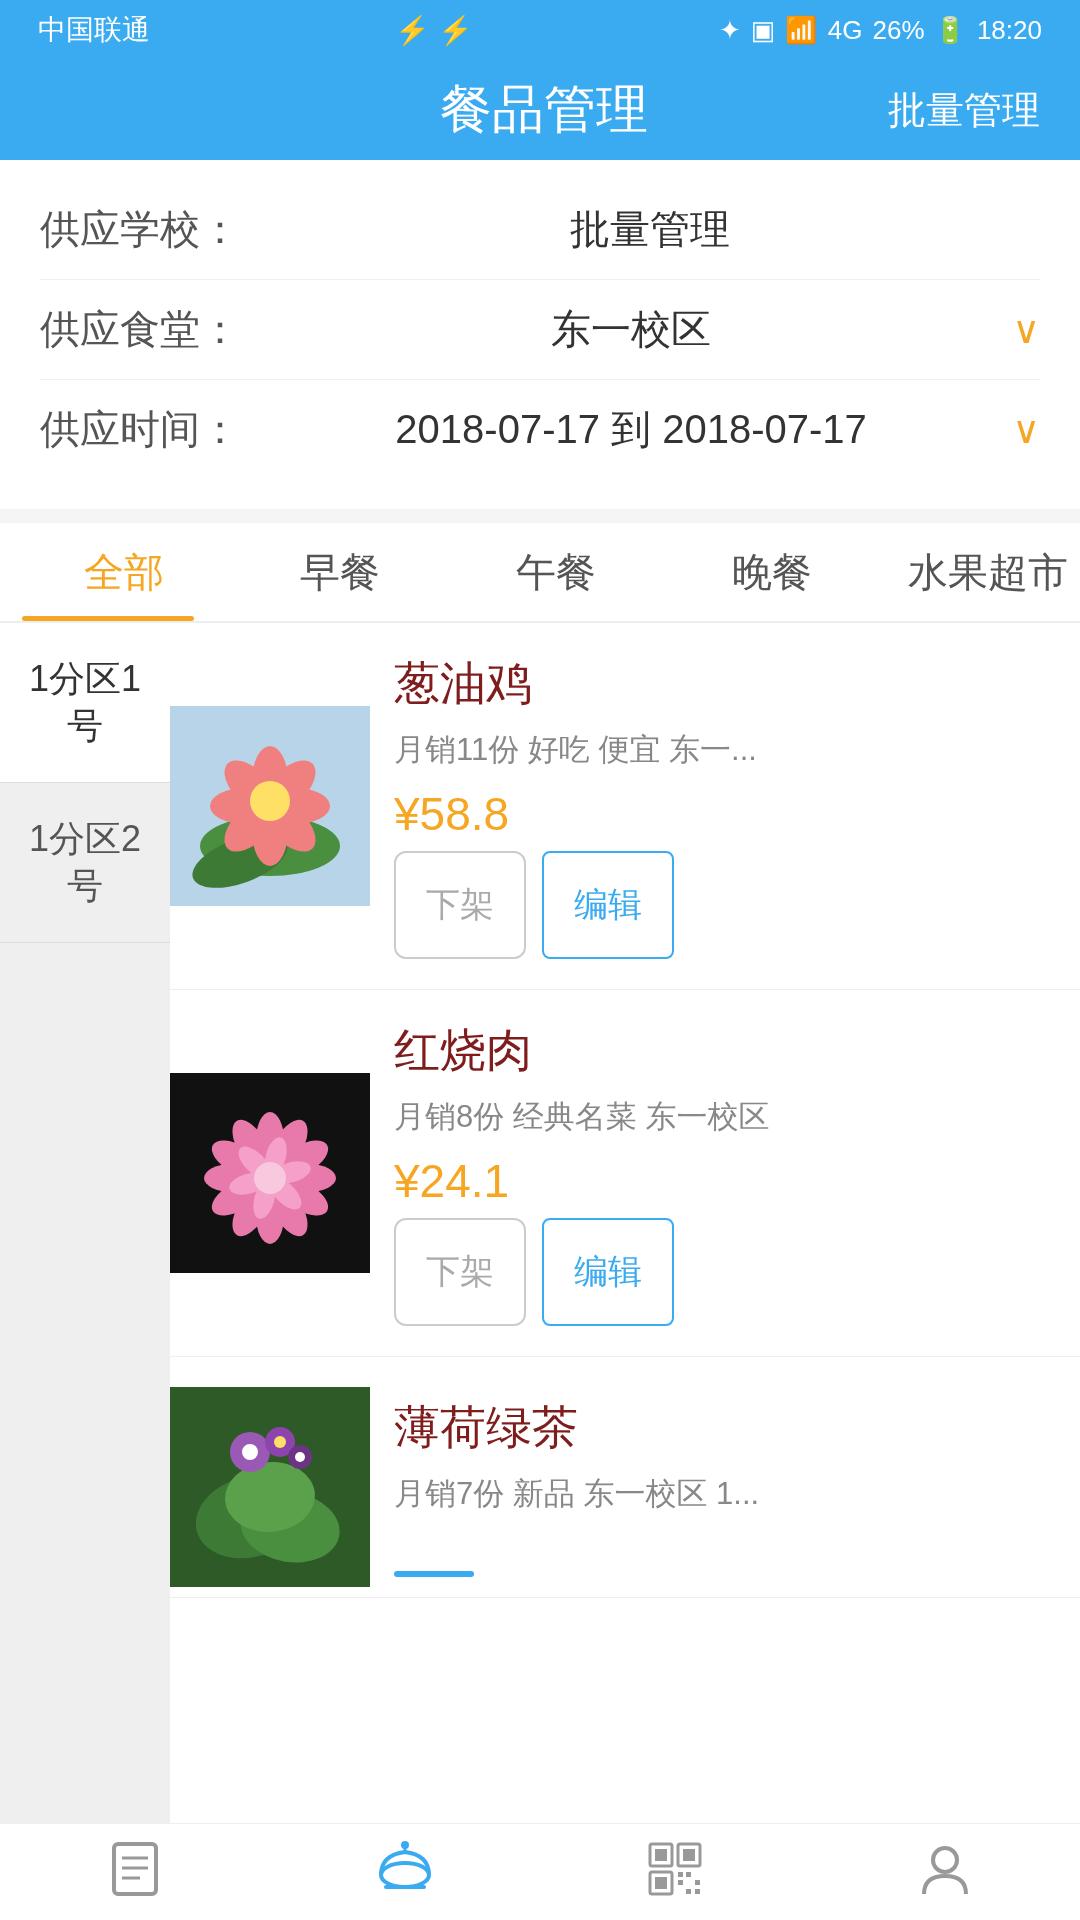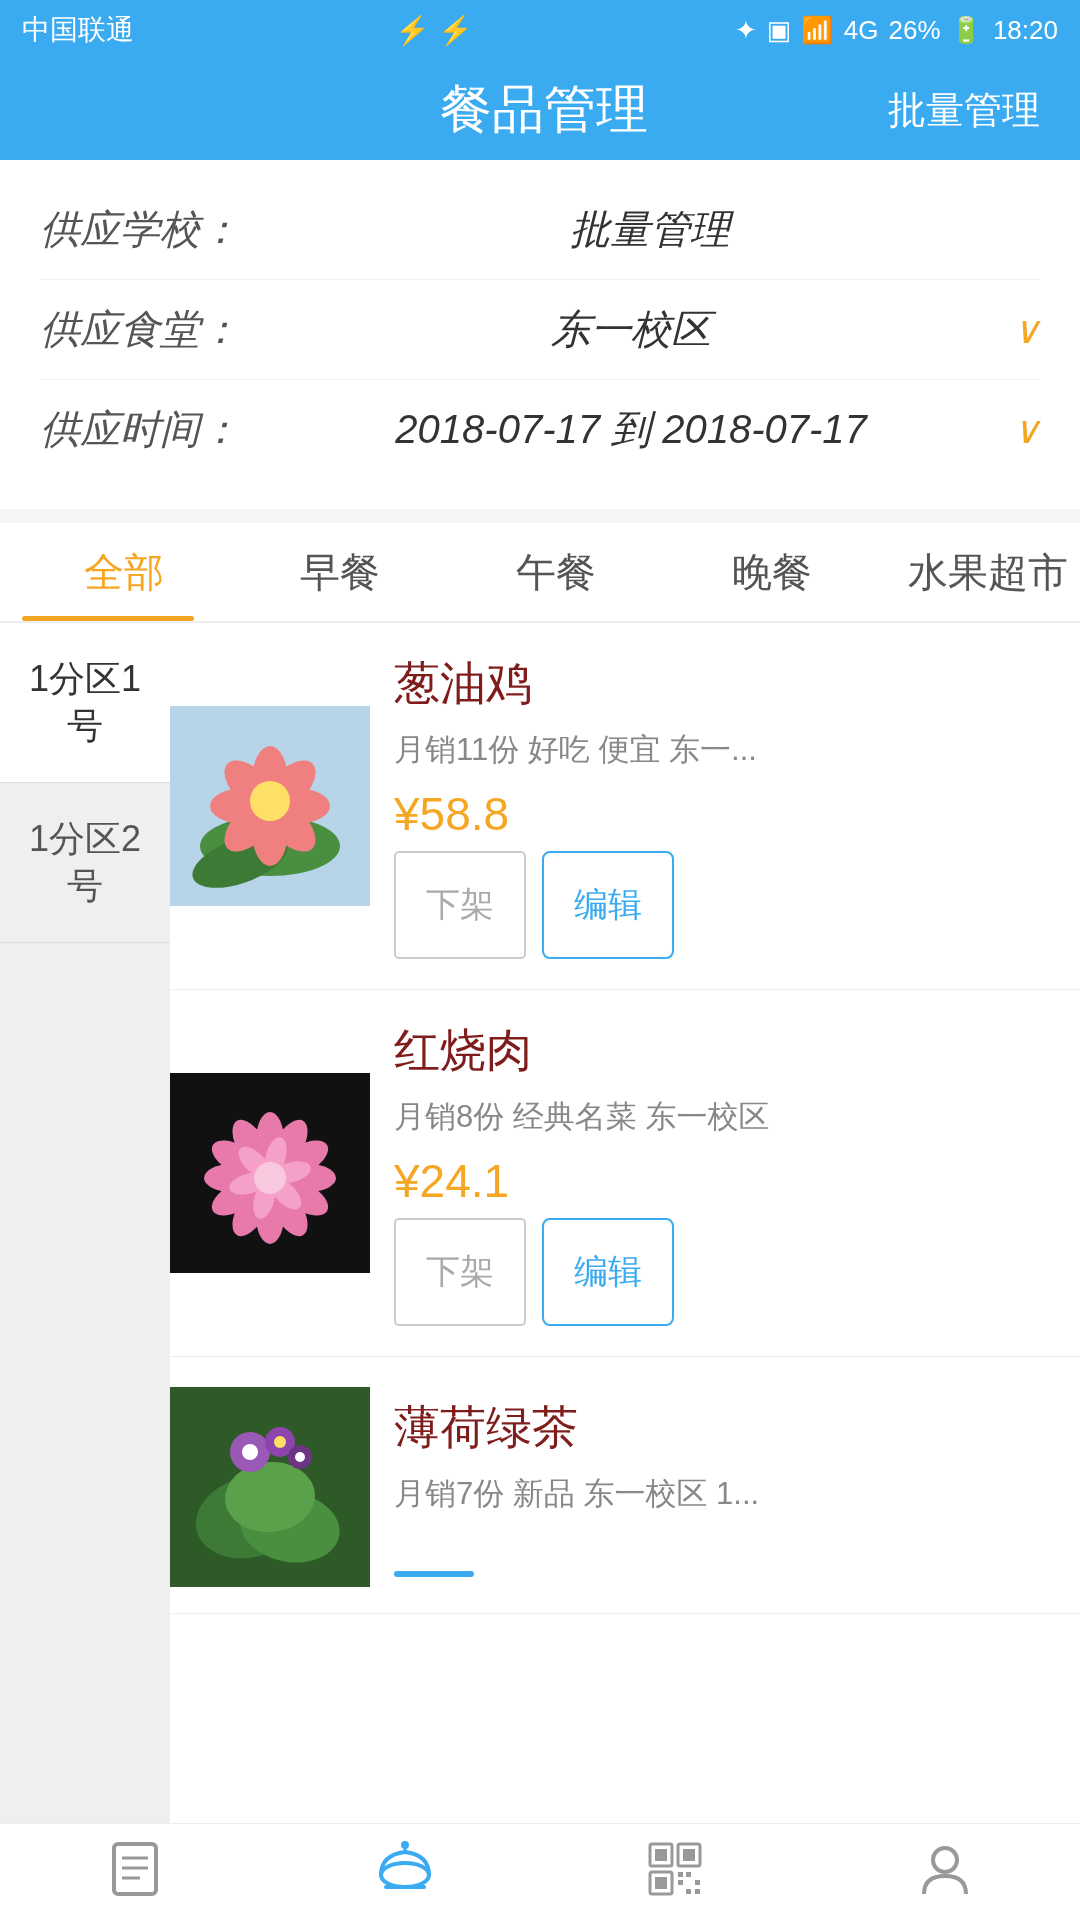--- a/index.html
+++ b/index.html
@@ -6,21 +6,21 @@
     * { margin: 0; padding: 0; box-sizing: border-box; }
     html, body { width: 1080px; height: 1920px; font-family: 'PingFang SC', 'Microsoft YaHei', sans-serif; background: #f5f5f5; overflow: hidden; }
 
     
     .status-bar {
       background: #3aabf0;
       height: 60px;
       display: flex;
       align-items: center;
       justify-content: space-between;
-      padding: 0 22px;
+      padding: 0 38px;
       color: white;
       font-size: 28px;
       gap: 28px;
     }
     .status-left { font-size: 28px; }
     .status-right { display: flex; align-items: center; gap: 10px; font-size: 26px; }
 
     
     .header {
       background: #3aabf0;
@@ -40,21 +40,20 @@
     }
     .header-action {
       color: white;
       font-size: 38px;
     }
 
     
     .info-section {
       background: white;
       padding: 20px 40px 30px 40px;
-      font-style: italic;
     }
     .info-row {
       display: flex;
       align-items: center;
       padding: 22px 0;
       font-size: 40px;
       color: #333;
       border-bottom: 1px solid #f0f0f0;
     }
     .info-row:last-child { border-bottom: none; }
@@ -163,21 +162,21 @@
       display: flex;
       gap: 16px;
       margin-top: 10px;
     }
     .btn-xiajia {
       border: 2px solid #ccc;
       color: #aaa;
       background: white;
       font-size: 34px;
       padding: 12px 30px;
-      border-radius: 5px;
+      border-radius: 12px;
     }
     .btn-edit {
       border: 2px solid #3aabf0;
       color: #3aabf0;
       background: white;
       font-size: 34px;
       padding: 29px 30px;
       border-radius: 8px;
     }
 
@@ -355,21 +354,21 @@
         <div class="product-name">红烧肉</div>
         <div class="product-tags">月销8份  经典名菜  东一校区</div>
         <div class="product-price">¥24.1</div>
         <div class="product-actions">
           <button class="btn-xiajia">下架</button>
           <button class="btn-edit">编辑</button>
         </div>
       </div>
     </div>
 
-    <div class="product-item" style="padding-bottom: 26px;">
+    <div class="product-item" style="padding-bottom: 10px;">
       <div class="product-img-placeholder img-mint">
         <svg width="200" height="200" viewBox="0 0 200 200" xmlns="http://www.w3.org/2000/svg">
           <rect width="200" height="200" fill="#2d5a27"></rect>
 
           <ellipse cx="80" cy="130" rx="55" ry="40" fill="#3d7a35" transform="rotate(-15 80 130)"></ellipse>
           <ellipse cx="120" cy="140" rx="50" ry="35" fill="#4a8f3f" transform="rotate(10 120 140)"></ellipse>
           <ellipse cx="100" cy="110" rx="45" ry="35" fill="#5ba04a" transform="rotate(-5 100 110)"></ellipse>
 
           <circle cx="80" cy="65" r="20" fill="#9b59b6"></circle>
           <circle cx="110" cy="55" r="15" fill="#8e44ad"></circle>

